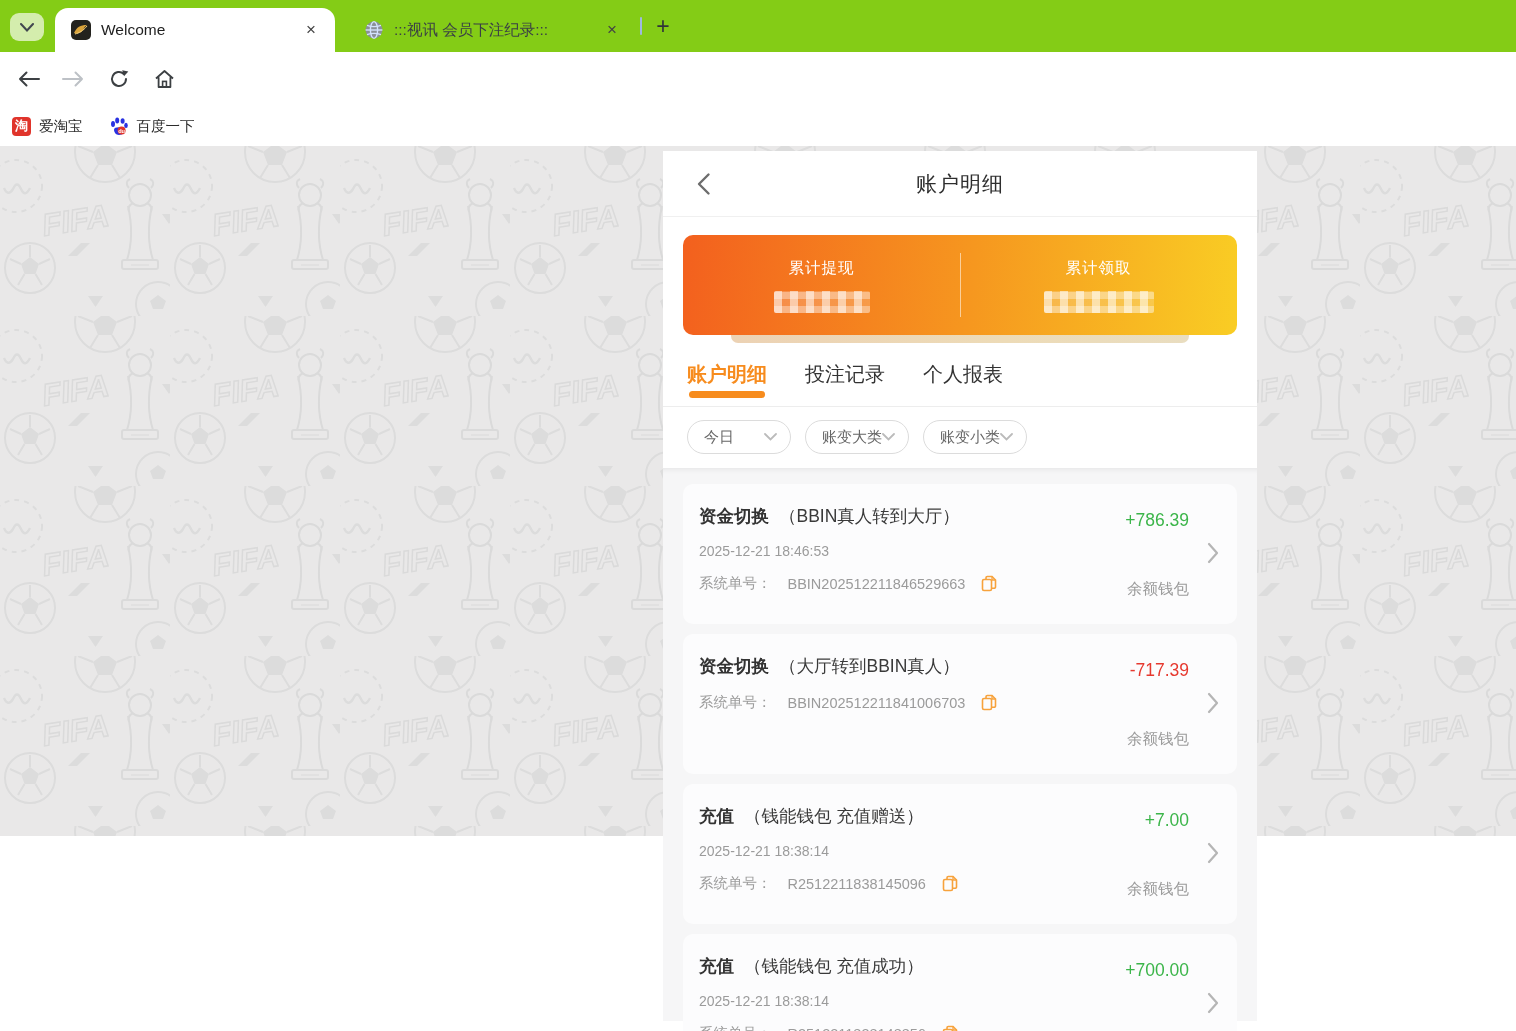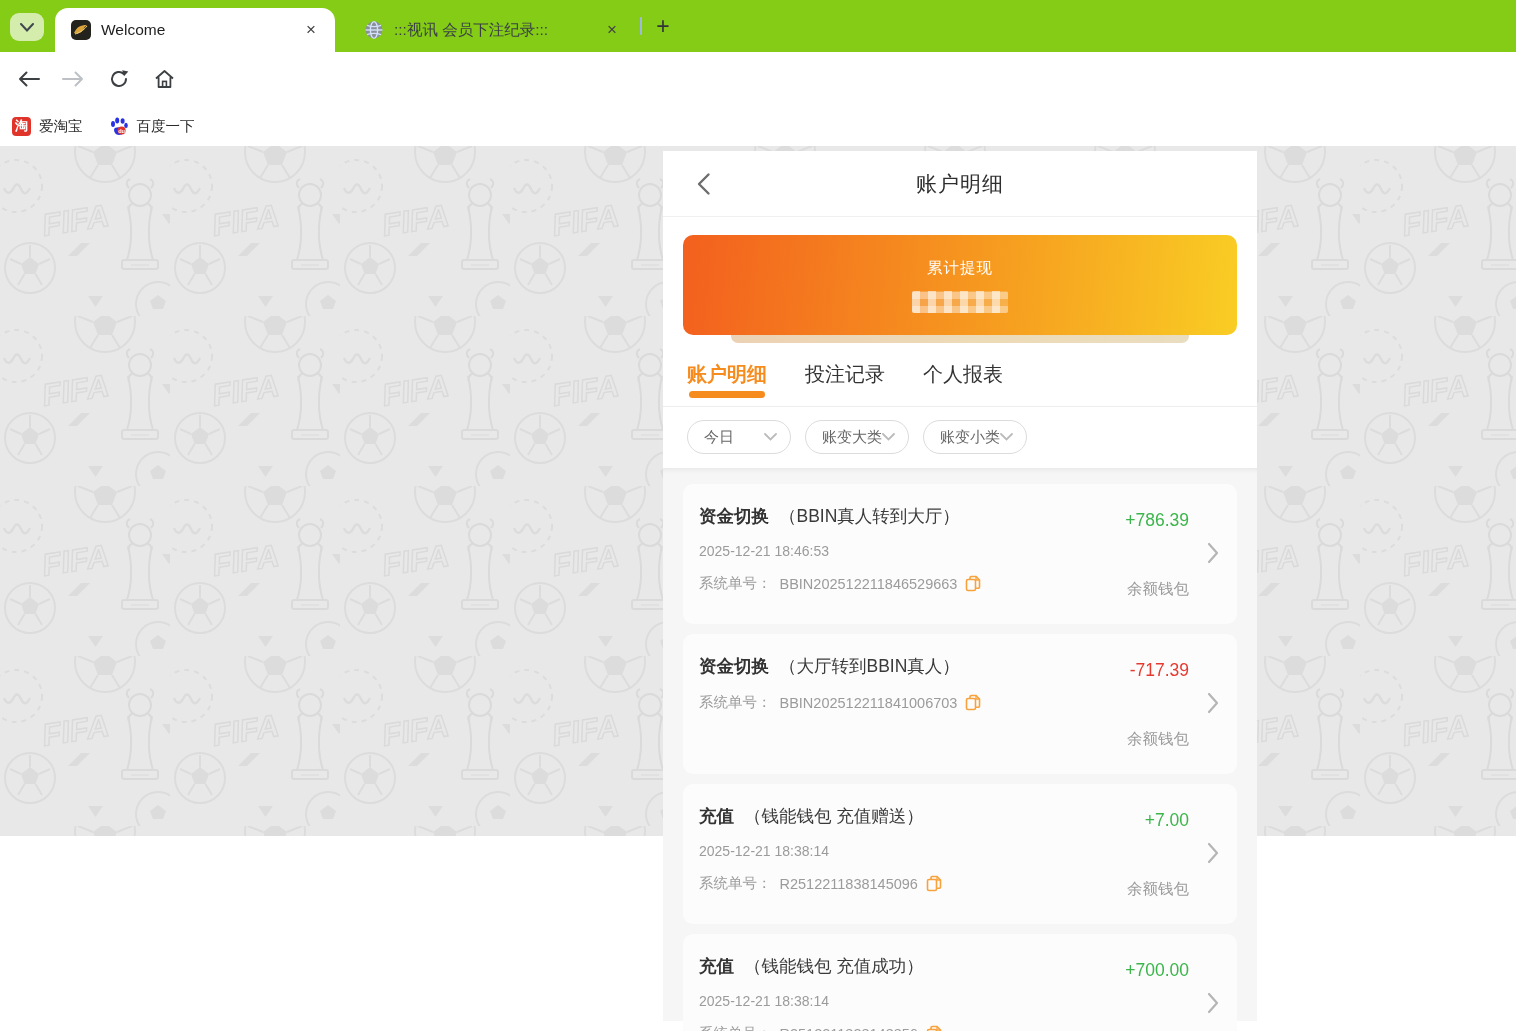--- a/index.html
+++ b/index.html
@@ -74,21 +74,21 @@
   .pill span { font-size:15px; color:#666; }
 
   .list { background:#f6f6f7; padding:16px 20px 20px 20px; height:553px;
           box-shadow:inset 0 7px 7px -7px rgba(0,0,0,.10); }
   .card { position:relative; background:#fcfcfd; border-radius:10px; height:140px; margin-bottom:10px;
           padding:20px 150px 0 16px; }
   .card-titlerow { display:flex; align-items:baseline; gap:10px; }
   .card-type { font-size:17.5px; font-weight:bold; color:#333; }
   .card-detail { font-size:17.5px; color:#3a3a3a; }
   .card-time { margin-top:15px; font-size:14px; color:#9b9b9b; }
-  .card-orderrow { margin-top:15px; display:flex; align-items:center; gap:8px; font-size:14.5px; color:#9b9b9b; }
+  .card-orderrow { margin-top:15px; display:flex; align-items:center; gap:16px; font-size:14.5px; color:#9b9b9b; }
   .amount { position:absolute; right:48px; top:26px; font-size:17.5px; color:#3cb54a; font-weight:500; }
   .amount.neg { color:#e6392f; }
   .wallet { position:absolute; right:48px; bottom:24px; font-size:15.5px; color:#9b9b9b; }
   .rowchev { position:absolute; right:18px; top:58px; }
 </style>
 </head>
 <body>
 
 <div class="tabstrip">
   <div class="tabsearch">
@@ -231,20 +231,24 @@
       </div>
       <div class="page-title">账户明细</div>
     </div>
 
     <div class="summary-wrap">
       <div class="summary-card">
         <div class="summary-col">
           <span class="summary-label">累计提现</span>
           <span class="mosaic m2"></span>
         </div>
+        <div class="summary-col">
+          <span class="summary-label">累计领取</span>
+          <span class="mosaic m3"></span>
+        </div>
       </div>
       <div class="summary-strip"></div>
     </div>
 
     <div class="ptabs">
       <div class="ptab active">账户明细</div>
       <div class="ptab">投注记录</div>
       <div class="ptab">个人报表</div>
     </div>
 

